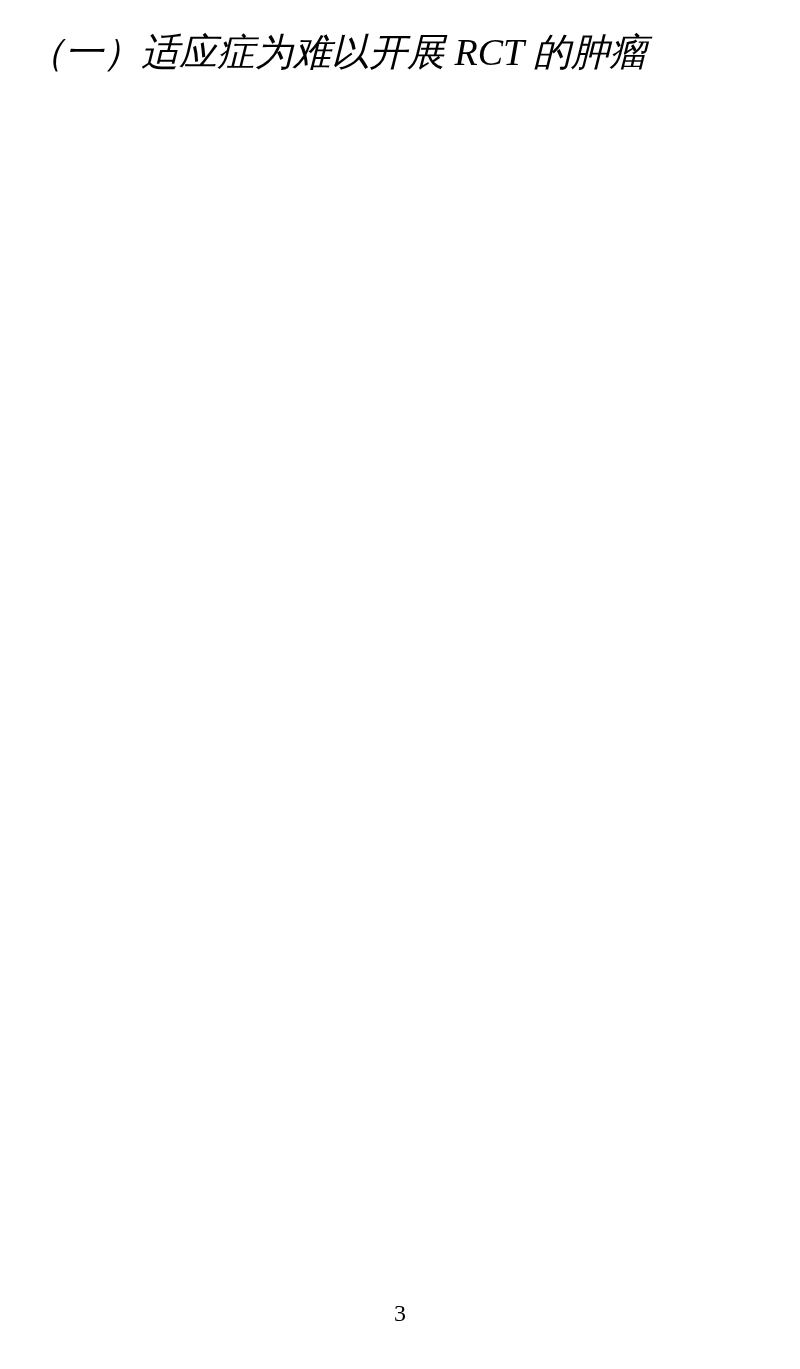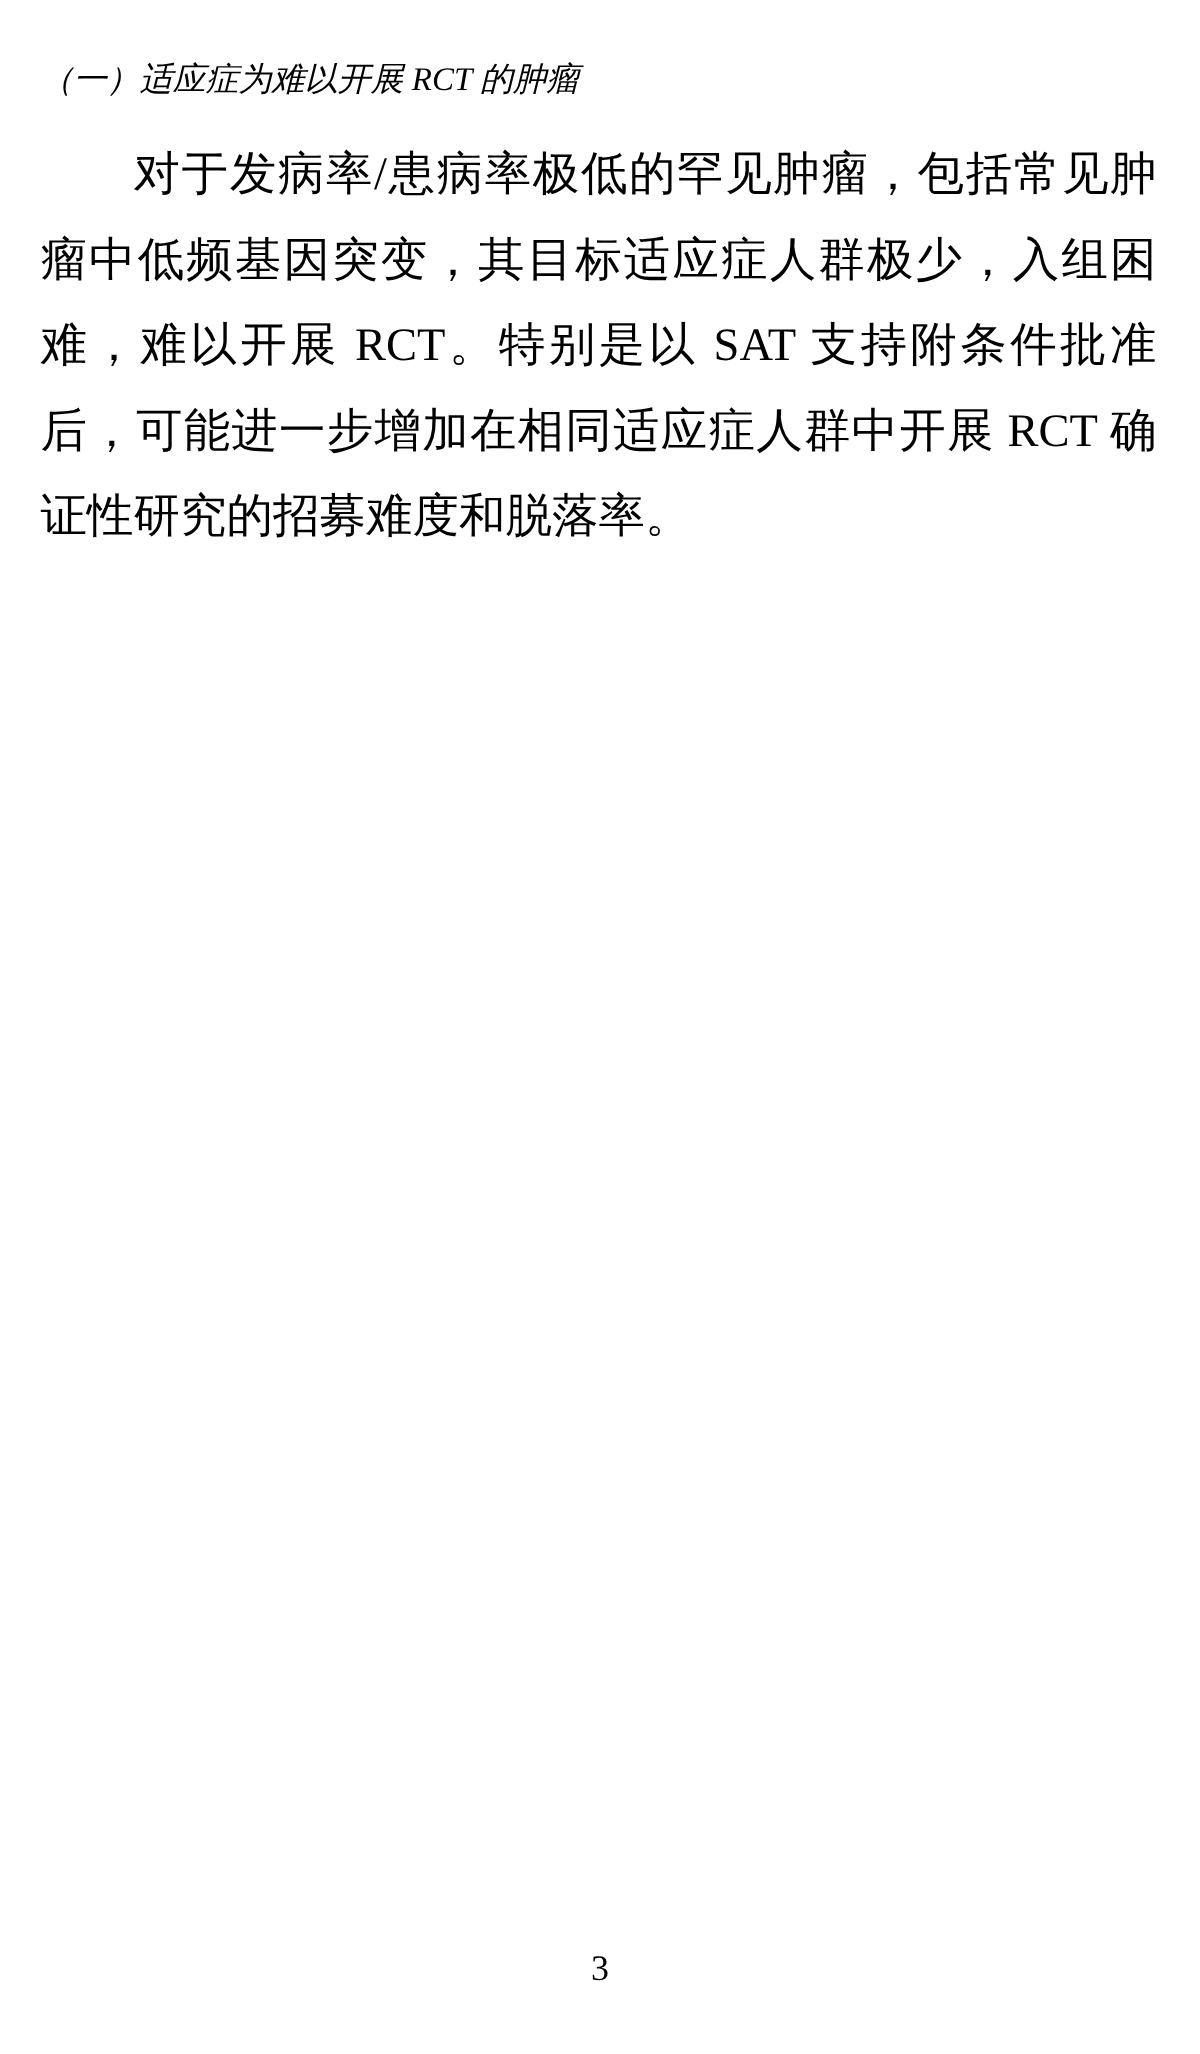--- a/index.html
+++ b/index.html
@@ -25,21 +25,21 @@
     color: #000000;
   }
   p.body-para {
     margin: 0 0 13px 0;
     text-indent: 2em;
     text-align: justify;
     text-align-last: left;
   }
   h3.section-heading {
     margin: 10px 0 6px 0;
-    font-size: 22px;
+    font-size: 38px;
     line-height: 57px;
     font-weight: normal;
     font-style: italic;
     text-align: left;
     text-indent: 0;
   }
   .page-number {
     position: absolute;
     left: 0;
     right: 0;
@@ -52,17 +52,16 @@
   }
 </style>
 </head>
 <body>
 
 <div class="page">
 
 
   <h3 class="section-heading">（一）适应症为难以开展 RCT 的肿瘤</h3>
 
-  <p class="body-para">对于发病率/患病率极低的罕见肿瘤，包括常见肿瘤中低频基因突变，其目标适应症人群极少，入组困难，难以开展 RCT。特别是以 SAT 支持附条件批准后，可能进一步增加在相同适应症人群中开展 RCT 确证性研究的招募难度和脱落率。</p>
 
 </div>
 
 <div class="page-number">3</div>
 
 </body></html>

